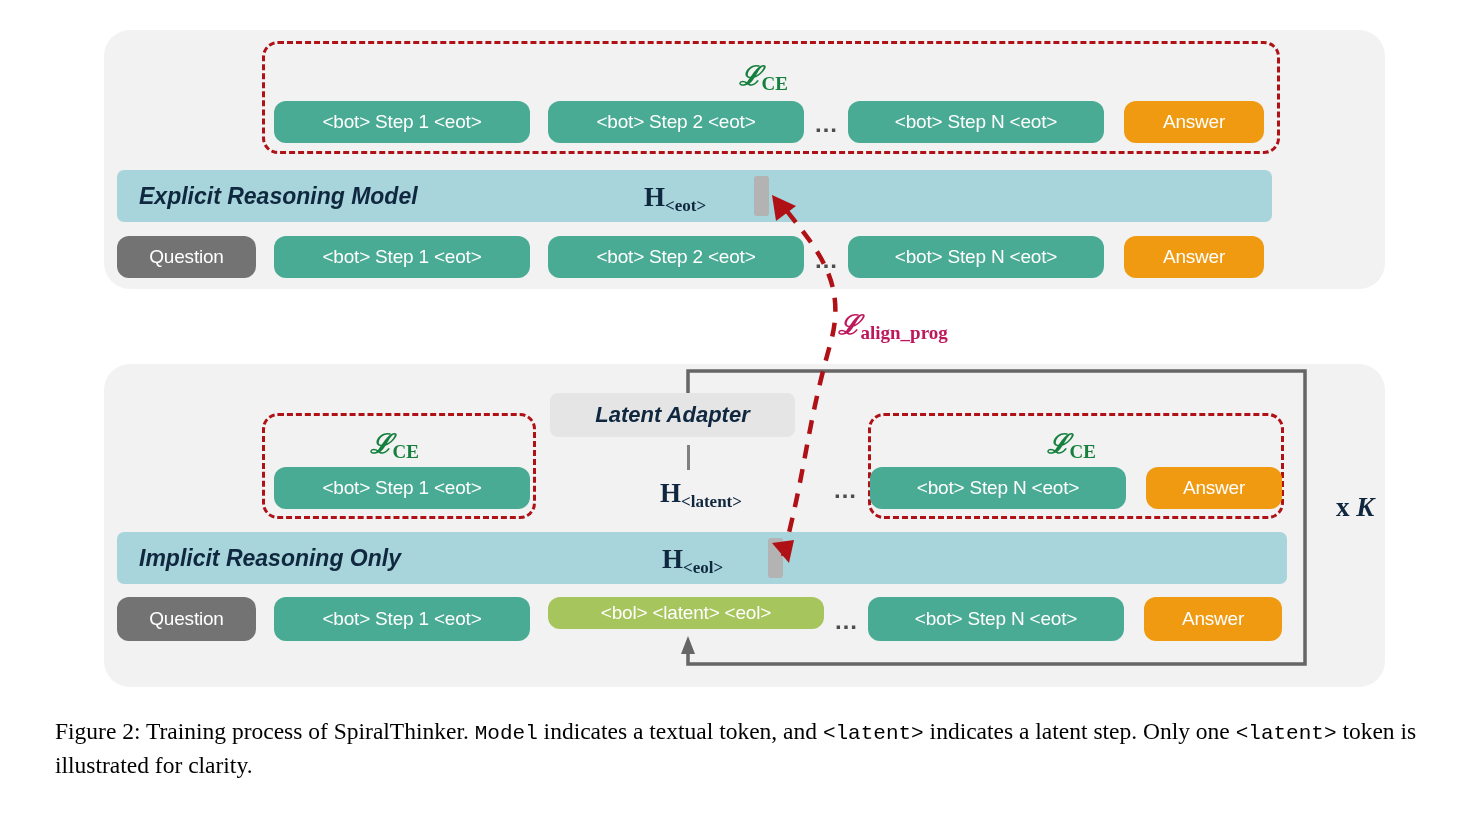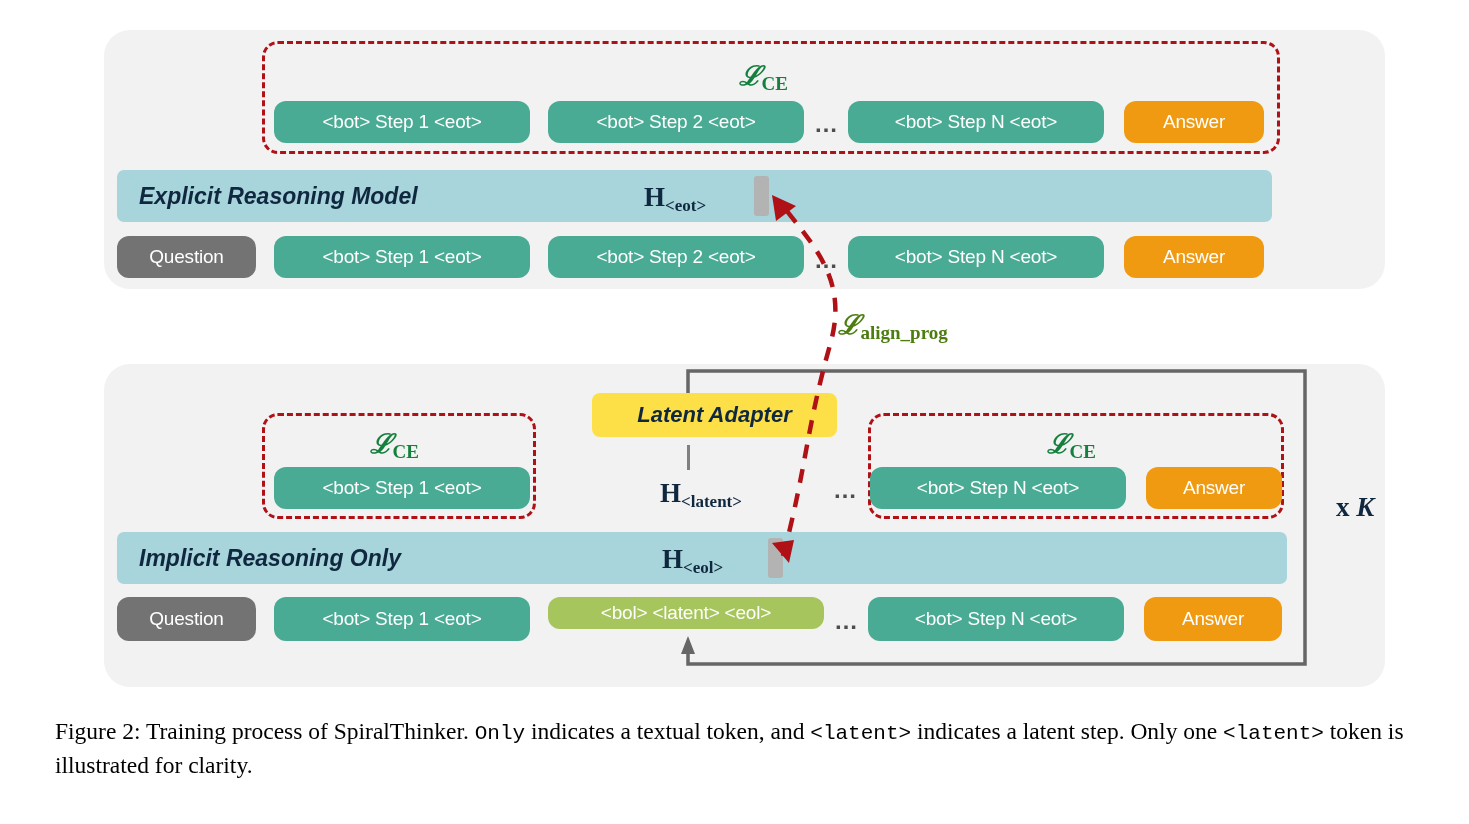--- a/index.html
+++ b/index.html
@@ -100,22 +100,22 @@
     font-size:24px;
     font-weight:bold;
     letter-spacing:1px;
     line-height:1;
     z-index:7;
   }
 
   
   #latent-adapter{
     position:absolute;
-    left:592px; top:393px; width:245px; height:44px;
-    background:#fde047;
+    left:550px; top:393px; width:245px; height:44px;
+    background:#e5e5e5;
     border-radius:8px;
     display:flex; align-items:center; justify-content:center;
     font-size:22px; font-weight:bold; font-style:italic;
     color:#10283f;
     z-index:6;
   }
   #adapter-connector{
     position:absolute;
     left:687px; top:445px;
     width:3px; height:25px;
@@ -141,21 +141,21 @@
     width:1469px; height:824px;
     pointer-events:none;
   }
   #svg-loop{ z-index:2; }
   #svg-align{ z-index:9; }
 
   
   #align-label{
     position:absolute;
     left:838px; top:305px;
-    color:#4d7c0f;
+    color:#be185d;
     white-space:nowrap;
     font-family:"Liberation Serif", serif;
     z-index:10;
   }
   #align-label .lcal{ font-size:27px; font-style:italic; font-weight:bold; }
   #align-label .lsub{ font-size:19px; font-weight:bold; vertical-align:-0.28em; }
 
   
   #caption{
     position:absolute;
@@ -252,13 +252,13 @@
   <g fill="none" stroke="#b01116" stroke-width="4.5" stroke-dasharray="14,11" stroke-linecap="butt">
     <path d="M 783 556 C 806 470, 806 430, 830 345 C 848 283, 818 250, 782 205"></path>
   </g>
   <polygon points="772,195 776,221 796,206" fill="#b01116"></polygon>
   <polygon points="789,563 794,540 772,543" fill="#b01116"></polygon>
 </svg>
 <div id="align-label">
   <span class="lcal">ℒ</span><span class="lsub">align_prog</span>
 </div>
 
-<div id="caption"><span>Figure 2: Training process of SpiralThinker. </span><span class="mono">Only</span><span> indicates a textual token, and </span><span class="mono">&lt;latent&gt;</span><span> indicates a latent step. Only one </span><span class="mono">&lt;latent&gt;</span><span> token is illustrated for clarity.</span></div>
+<div id="caption"><span>Figure 2: Training process of SpiralThinker. </span><span class="mono">Model</span><span> indicates a textual token, and </span><span class="mono">&lt;latent&gt;</span><span> indicates a latent step. Only one </span><span class="mono">&lt;latent&gt;</span><span> token is illustrated for clarity.</span></div>
 
 </body></html>

